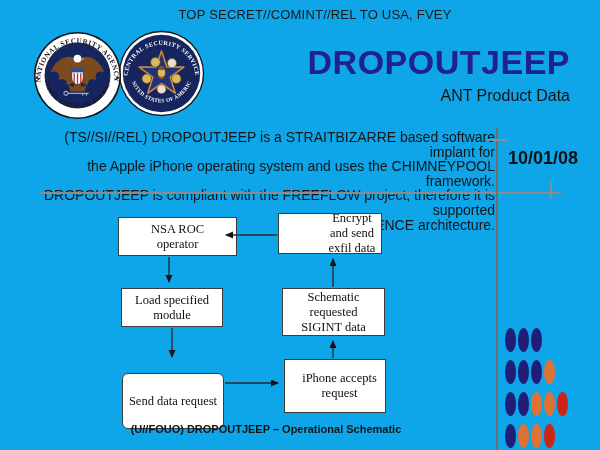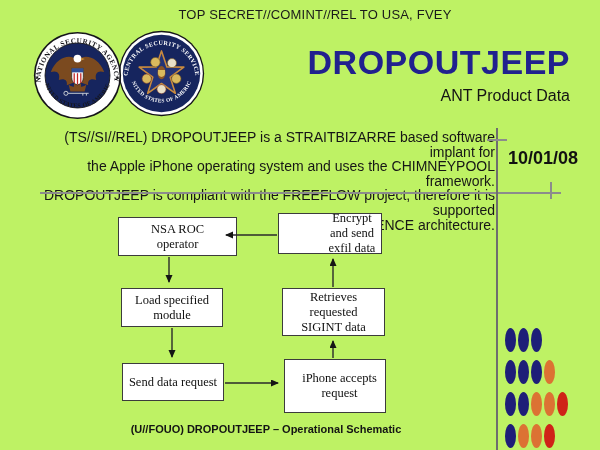--- a/index.html
+++ b/index.html
@@ -1,17 +1,17 @@
 <!DOCTYPE html>
 <html><head>
 <meta charset="utf-8">
 <style>
   html,body{margin:0;padding:0;background:#fff;}
   .slide{
-    position:relative;width:600px;height:450px;background:#bef264;overflow:hidden;
+    position:relative;width:600px;height:450px;background:#0ea5e9;overflow:hidden;
     font-family:"Liberation Sans",sans-serif;color:#111;
   }
   
   .classification{
     position:absolute;top:7px;left:30px;width:570px;text-align:center;
     font-size:13px;color:#1a1a1a;letter-spacing:0.2px;
   }
   
   .seal{position:absolute;}
   .seal-nsa{left:33px;top:31px;width:89px;height:89px;z-index:2;}
@@ -41,21 +41,21 @@
   .fc-node{
     position:absolute;background:#fff;border:1px solid #3c3c3c;
     display:flex;align-items:center;justify-content:center;text-align:center;
     font-family:"Liberation Serif",serif;font-size:12.5px;line-height:1.2;
     white-space:pre-line;color:#101010;box-sizing:border-box;
   }
   .fc-nsa-roc{left:118px;top:217px;width:119px;height:39px;}
   .fc-encrypt{left:278px;top:213px;width:104px;height:41px;padding-left:44px;}
   .fc-load{left:121px;top:288px;width:102px;height:39px;}
   .fc-retrieves{left:282px;top:288px;width:103px;height:48px;}
-  .fc-send{left:122px;top:363px;width:102px;height:38px;}
+  .fc-send{left:122px;top:373px;width:102px;height:56px;border-radius:6px;}
   .fc-iphone{left:284px;top:359px;width:102px;height:54px;padding-left:9px;}
   .arrows{position:absolute;left:0;top:0;pointer-events:none;}
   .fc-caption{
     position:absolute;top:423px;left:40px;width:452px;text-align:center;
     font-size:11px;font-weight:bold;color:#141414;
   }
   
   .dot-pattern{position:absolute;left:505px;top:328px;width:80px;height:122px;}
   .dot-row{position:absolute;left:0;white-space:nowrap;line-height:0;}
   .dot{display:inline-block;width:11px;height:24px;border-radius:50%;margin-right:2px;}
@@ -139,21 +139,21 @@
   <div class="rule-v"></div>
   <div class="tick-h"></div>
   <div class="tick-v"></div>
 
   <div class="fc-node fc-nsa-roc">NSA ROC
 operator</div>
   <div class="fc-node fc-encrypt">Encrypt and send
 exfil data</div>
   <div class="fc-node fc-load">Load specified
 module</div>
-  <div class="fc-node fc-retrieves">Retrieves
+  <div class="fc-node fc-retrieves">Schematic
 requested
 SIGINT data</div>
   <div class="fc-node fc-send">Send data request</div>
   <div class="fc-node fc-iphone">iPhone accepts
 request</div>
 
   <svg class="arrows" width="600" height="450" viewBox="0 0 600 450">
     <defs>
       <marker id="ah" markerWidth="9" markerHeight="9" refX="7" refY="3.5" orient="auto" markerUnits="userSpaceOnUse">
         <path d="M0,0 L8,3.5 L0,7 Z" fill="#151515"></path>

